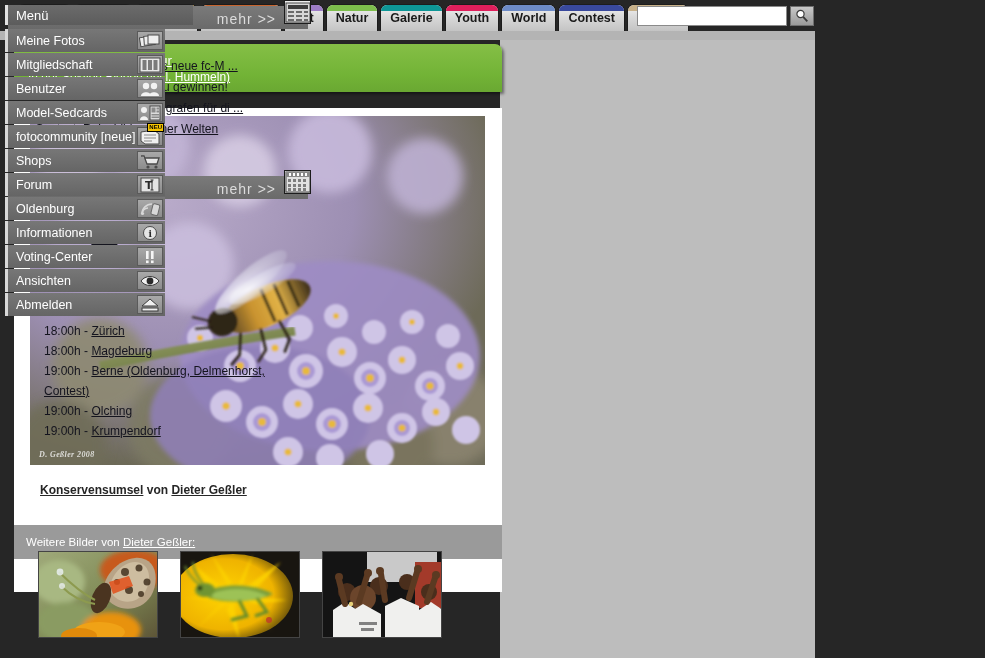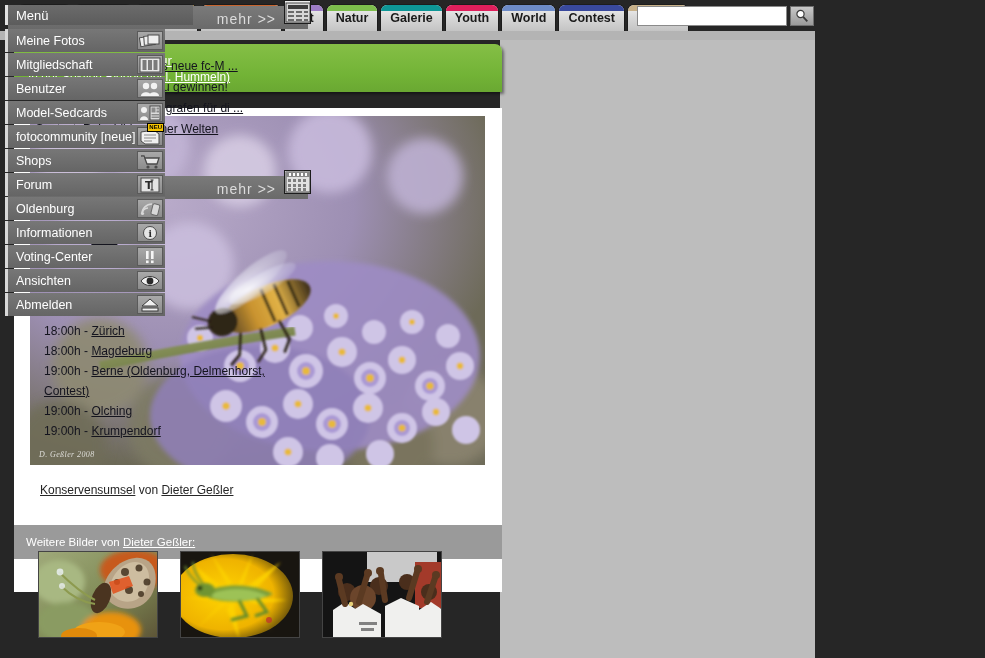--- a/index.html
+++ b/index.html
@@ -100,20 +100,21 @@
     box-shadow: 2px 2px 3px rgba(0,0,0,.45);
   }
   #channel-line1 { font-size: 13.5px; color:#ffffff; line-height: 17px; }
   #channel-line2 { font-size: 12px; color:#ffffff; line-height: 16px; }
 
   
   #photopanel {
     position: absolute; left: 14px; top: 108px;
     width: 488px; height: 484px;
     background: #ffffff;
+    font-weight: bold;
   }
   #photo {
     position: absolute; left: 16px; top: 8px;
     width: 455px; height: 349px;
     overflow: hidden;
     background: #6b5a52;
   }
   #photo-sig {
     position: absolute; left: 9px; bottom: 6px;
     font-family: "Liberation Serif", serif;

